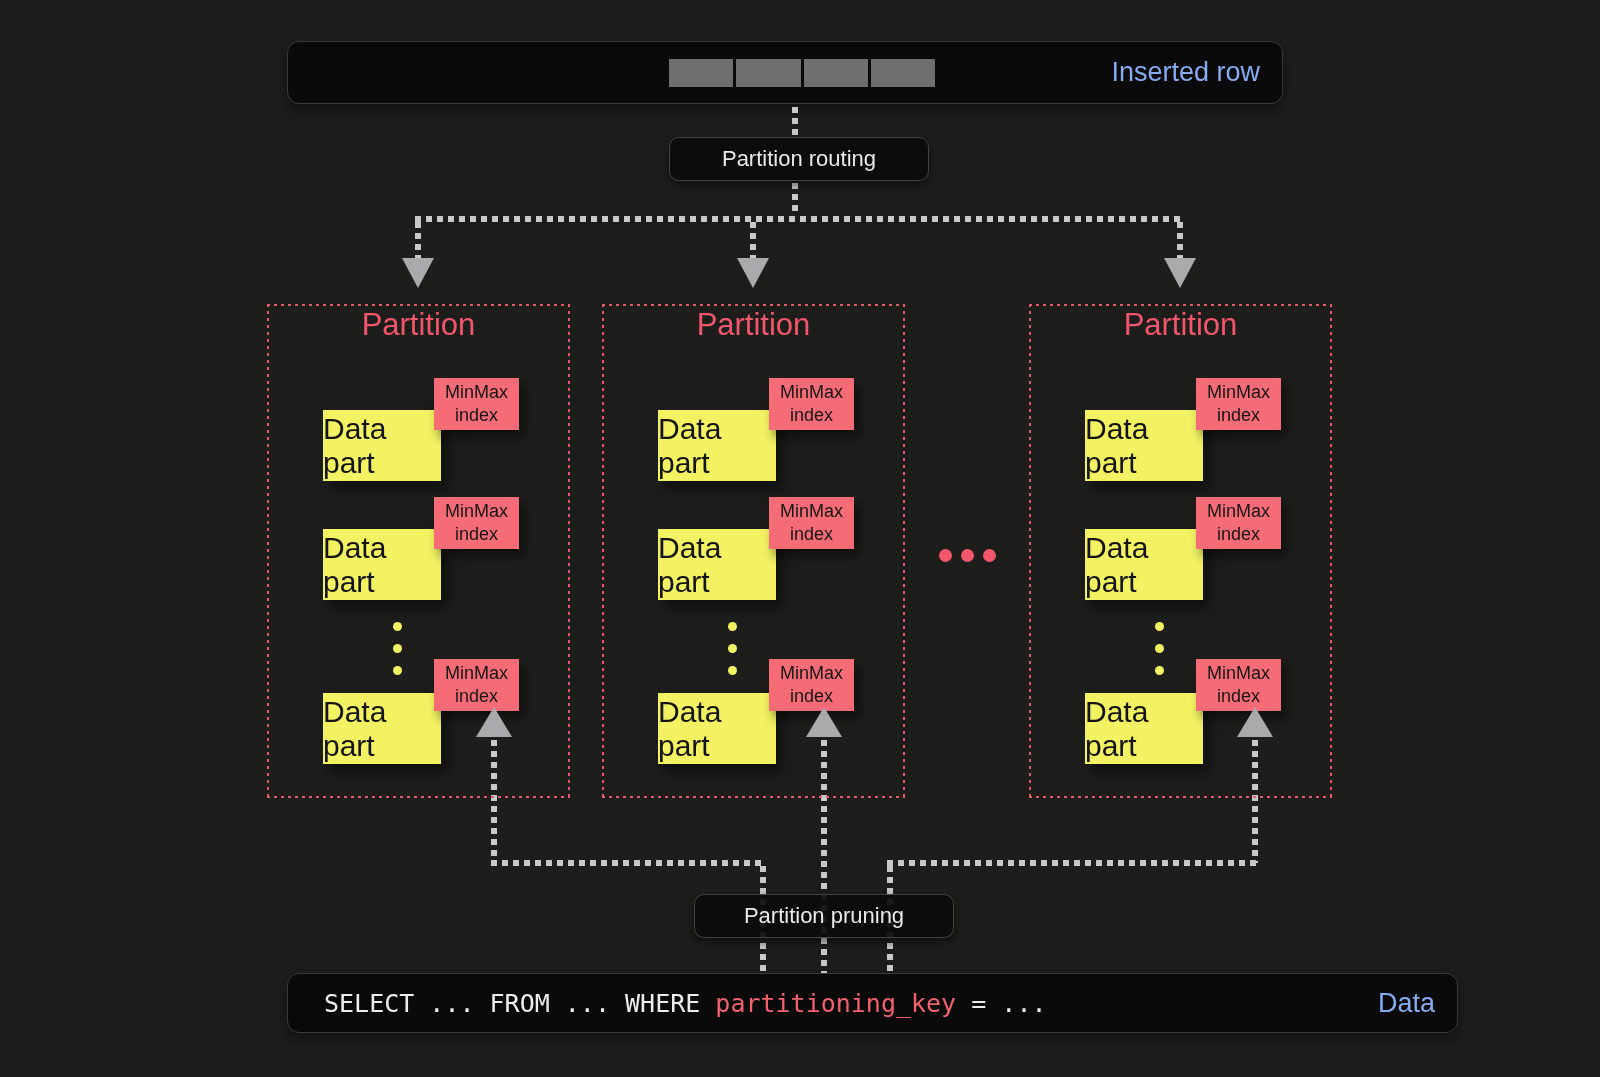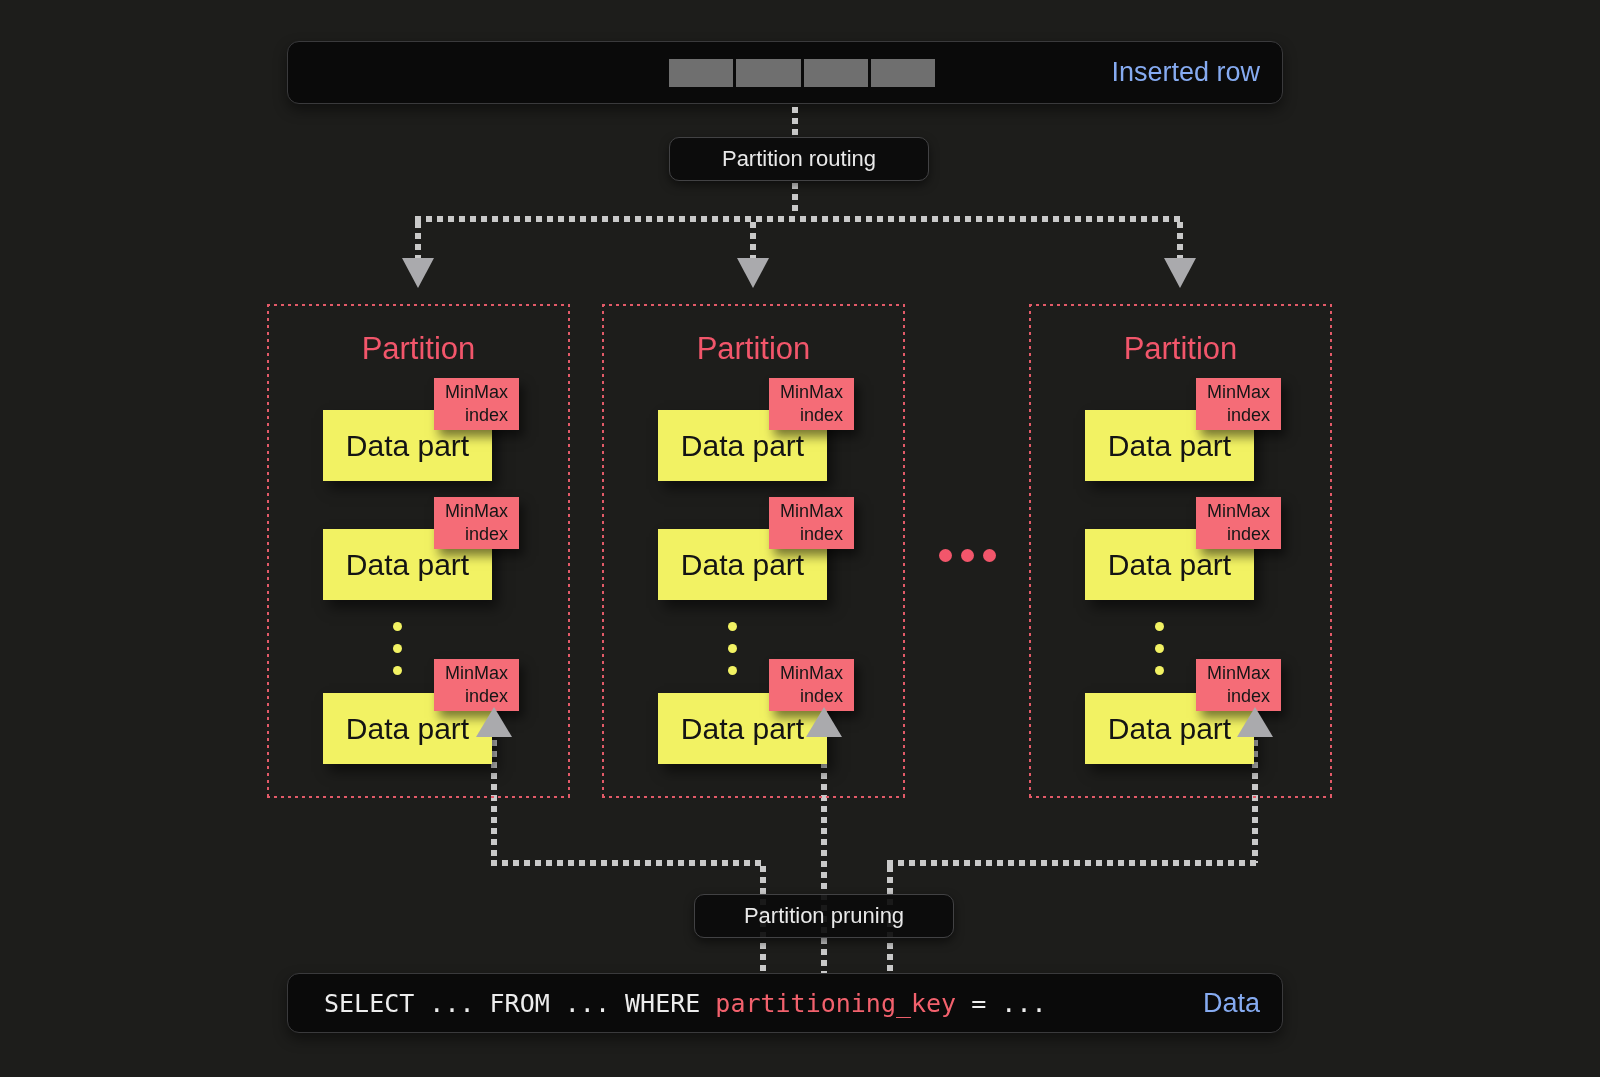--- a/index.html
+++ b/index.html
@@ -10,21 +10,21 @@
     --query-key:#f2616d; --border-red:#e25a68;
   }
   html,body{margin:0;padding:0;background:var(--background);}
   .canvas{position:relative;width:1600px;height:1077px;background:var(--background);
           font-family:"Liberation Sans",sans-serif;overflow:hidden;}
 
   
   .bar{position:absolute;background:var(--bar-bg);border:1px solid var(--bar-border);
        border-radius:12px;box-shadow:0 6px 14px rgba(0,0,0,.45);box-sizing:border-box;}
   .top-bar{left:287px;top:41px;width:996px;height:63px;text-align:center;}
-  .query-bar{left:287px;top:973px;width:996px;height:60px;display:flex;align-items:center;}
+  .query-bar{left:287px;top:973px;width:1171px;height:60px;display:flex;align-items:center;}
   .bar-label{position:absolute;right:22px;top:0;height:100%;display:flex;align-items:center;
              color:var(--accent-blue);font-size:27px;}
   .segments{position:absolute;left:381px;top:17px;width:266px;height:28px;display:flex;gap:3px;}
   .seg{flex:1;background:var(--segment-gray);}
 
   
   .chip{position:absolute;background:rgba(11,11,11,.92);border:1px solid #424244;border-radius:10px;
         display:flex;align-items:center;justify-content:center;color:var(--label-text);
         font-size:22px;z-index:5;box-shadow:0 4px 10px rgba(0,0,0,.5);box-sizing:border-box;}
 
@@ -42,27 +42,27 @@
 
   
   .partition{position:absolute;top:304px;width:303px;height:494px;z-index:2;
     background-image:
       repeating-linear-gradient(to right,var(--border-red) 0 3px,transparent 3px 7px),
       repeating-linear-gradient(to right,var(--border-red) 0 3px,transparent 3px 7px),
       repeating-linear-gradient(to bottom,var(--border-red) 0 3px,transparent 3px 7px),
       repeating-linear-gradient(to bottom,var(--border-red) 0 3px,transparent 3px 7px);
     background-size:100% 2px,100% 2px,2px 100%,2px 100%;
     background-position:0 0,0 100%,0 0,100% 0;background-repeat:no-repeat;}
-  .partition-title{position:absolute;top:27px;left:0;width:100%;text-align:center;
+  .partition-title{position:absolute;top:3px;left:0;width:100%;text-align:center;
       color:var(--accent-red);font-size:31px;}
-  .datapart{position:absolute;left:56px;width:169px;height:71px;background:var(--datapart-bg);
+  .datapart{position:absolute;left:56px;width:118px;height:71px;background:var(--datapart-bg);
       color:#141414;font-size:30px;display:flex;align-items:center;justify-content:center;
       box-shadow:6px 8px 12px rgba(0,0,0,.5);z-index:2;}
   .minmax{position:absolute;left:167px;width:85px;height:52px;background:var(--minmax-bg);
-      color:#161616;font-size:18px;line-height:23px;text-align:right;white-space:pre-line;
+      color:#161616;font-size:18px;line-height:23px;text-align:center;white-space:pre-line;
       display:flex;align-items:center;justify-content:center;
       box-shadow:5px 7px 10px rgba(0,0,0,.5);z-index:3;}
   .ydot{position:absolute;width:9px;height:9px;border-radius:50%;background:var(--datapart-bg);left:126px;}
   .rdot{position:absolute;width:13px;height:13px;border-radius:50%;background:var(--accent-red);top:549px;}
 
   
   .query-code{margin-left:36px;font-family:"DejaVu Sans Mono",monospace;font-size:25px;
       color:var(--query-text);white-space:pre;}
   .query-code .key{color:var(--query-key);}
 </style>

